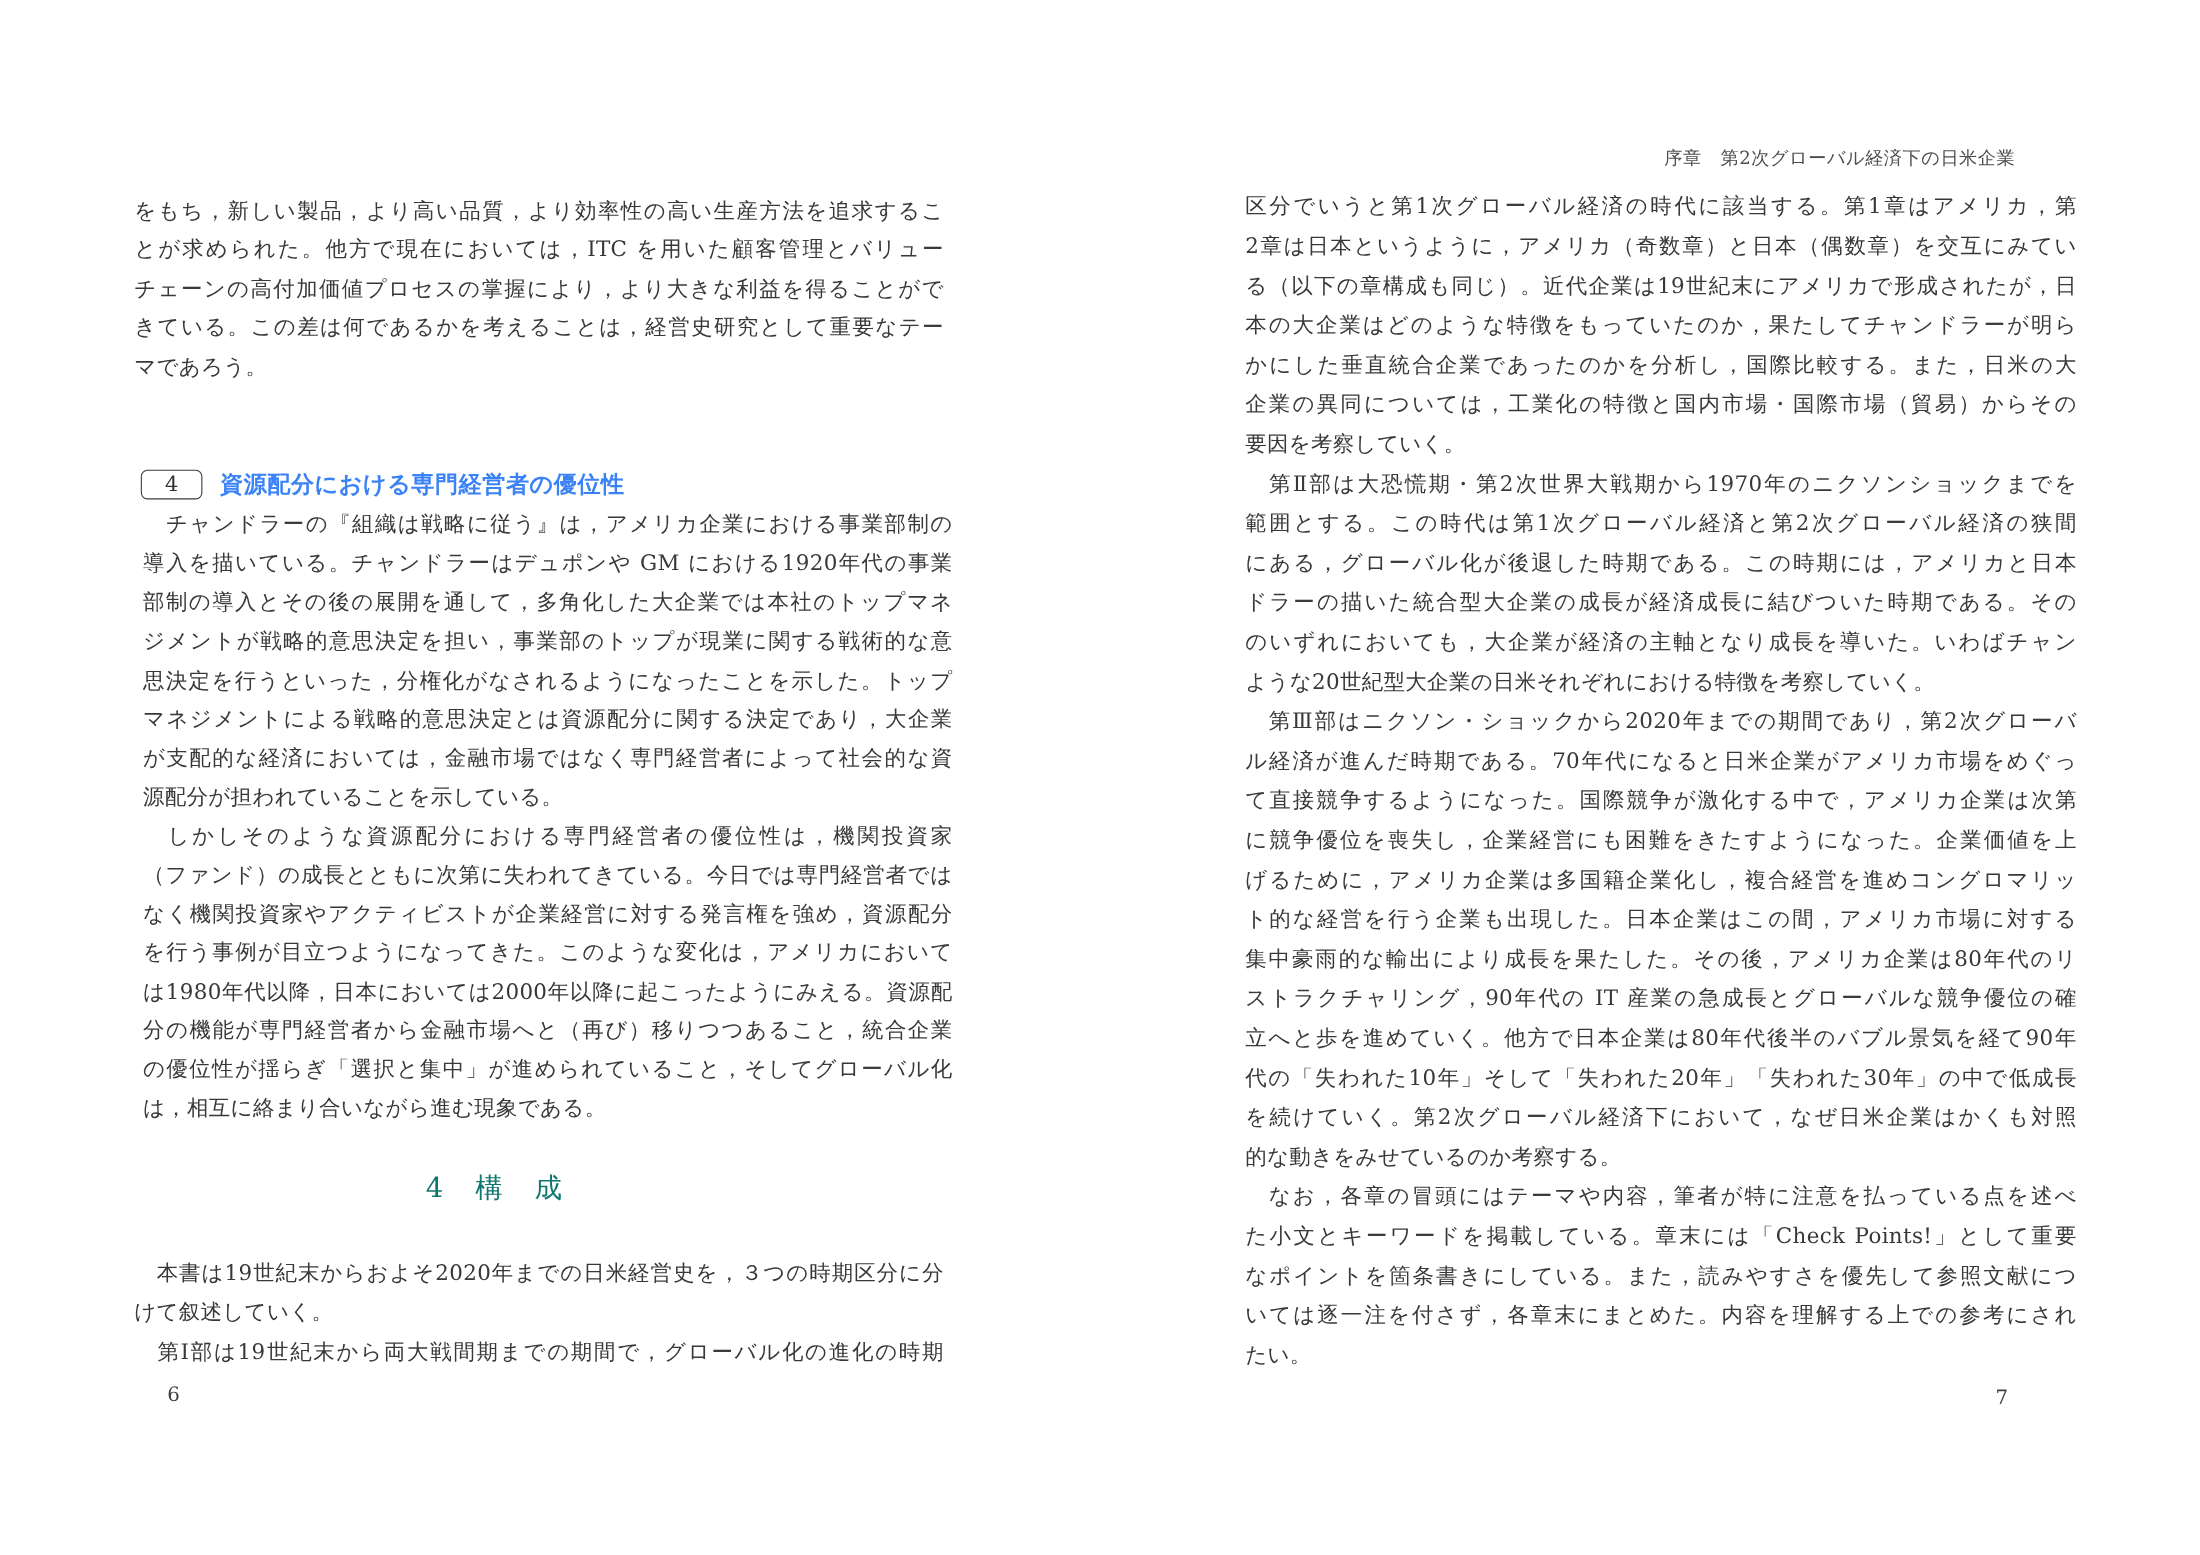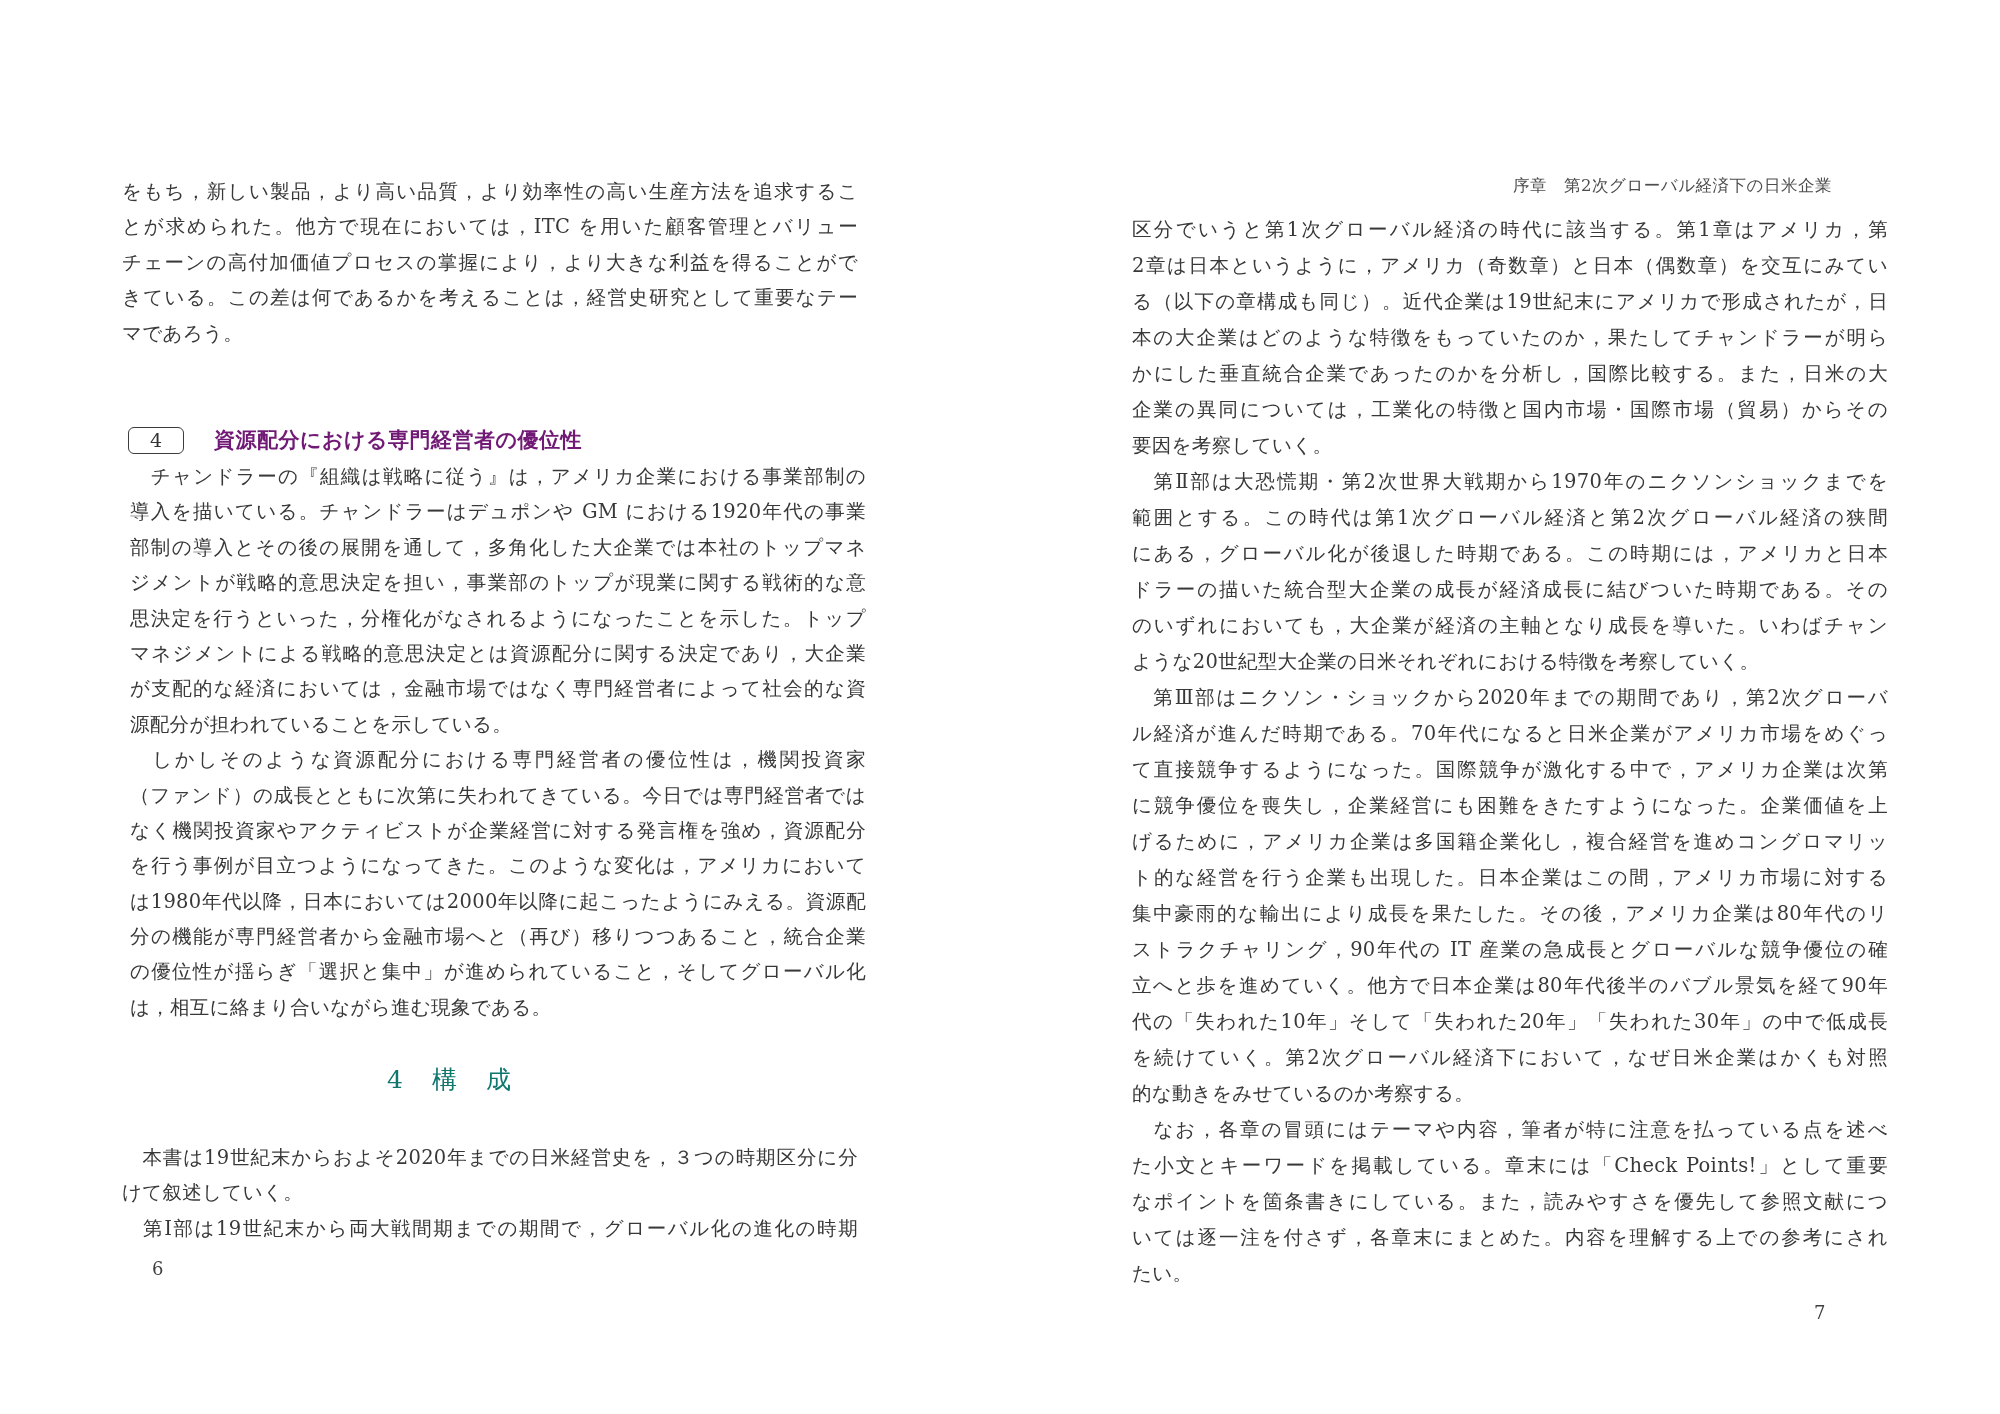--- a/index.html
+++ b/index.html
@@ -33,25 +33,25 @@
   .sec-num-box{
     width:56px;height:27px;
     border:1.5px solid #3c3c3c;
     border-radius:6px;
     display:flex;align-items:center;justify-content:center;
     font-size:19px;
     color:#333;
     box-sizing:border-box;
   }
   .sec-title{
-    margin-left:30px;
+    margin-left:16px;
     font-family:"DejaVu Sans","Liberation Sans",sans-serif;
     font-weight:bold;
     font-size:21px;
-    color:#701a75;
+    color:#3b82f6;
     letter-spacing:0.5px;
   }
   .center-head{
     text-align:center;
     font-size:25px;
     font-weight:normal;
     color:#0f766e;
     letter-spacing:2px;
   }
   .running-head{
@@ -108,21 +108,21 @@
 
   <div class="abs block-l" style="left:122px;top:1140px;">
       <div class="tline">　本書は19世紀末からおよそ2020年までの日米経営史を，３つの時期区分に分</div>
       <div class="tline noj">けて叙述していく。</div>
       <div class="tline">　第Ⅰ部は19世紀末から両大戦間期までの期間で，グローバル化の進化の時期</div>
     </div>
 
   <div class="abs page-num" style="left:152px;top:1258px;">6</div>
 </div>
 
-<div class="abs" style="left:1000px;top:0;width:1000px;height:1039px;margin-top:42px;">
+<div class="abs" style="left:1000px;top:0;width:1000px;height:1039px;">
 
   <div class="abs running-head" style="left:132px;top:133px;width:756px;padding-right:56px;box-sizing:border-box;">序章　第2次グローバル経済下の日米企業</div>
 
   <div class="abs block-r" style="left:132px;top:170px;">
       <div class="tline">区分でいうと第1次グローバル経済の時代に該当する。第1章はアメリカ，第</div>
       <div class="tline">2章は日本というように，アメリカ（奇数章）と日本（偶数章）を交互にみてい</div>
       <div class="tline">る（以下の章構成も同じ）。近代企業は19世紀末にアメリカで形成されたが，日</div>
       <div class="tline">本の大企業はどのような特徴をもっていたのか，果たしてチャンドラーが明ら</div>
       <div class="tline">かにした垂直統合企業であったのかを分析し，国際比較する。また，日米の大</div>
       <div class="tline">企業の異同については，工業化の特徴と国内市場・国際市場（貿易）からその</div>

